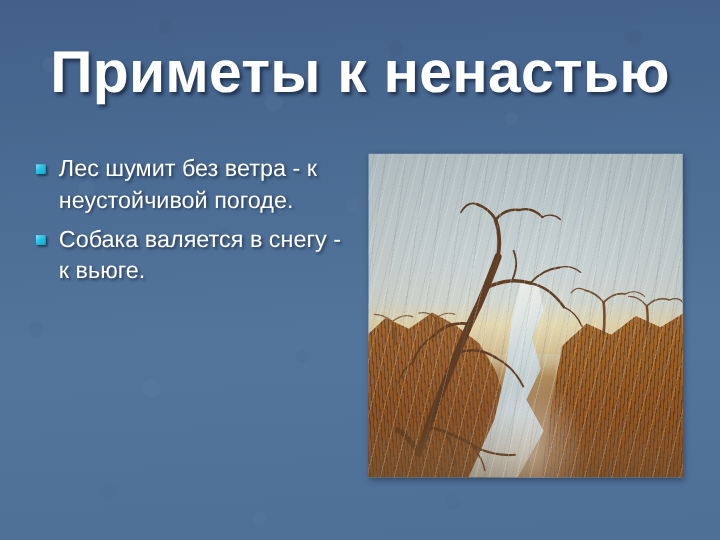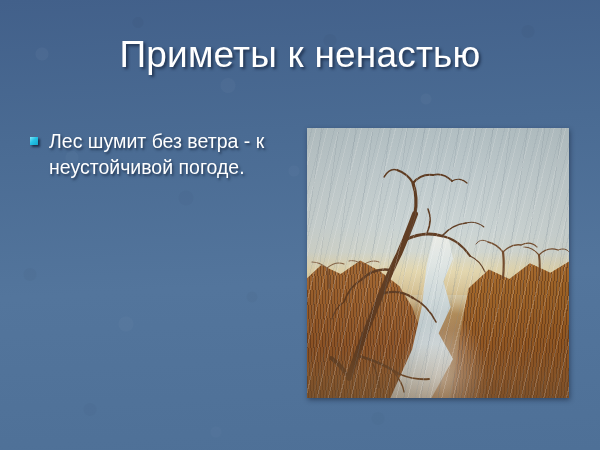--- a/index.html
+++ b/index.html
@@ -58,22 +58,22 @@
       radial-gradient(circle at 63% 93%, rgba(0,0,0,0.035) 0 6px, transparent 7px);
   }
   .layer { position: relative; z-index: 3; }
 
   #title {
     position: absolute;
     left: 0; right: 0;
     top: 36px;
     text-align: center;
     color: #ffffff;
-    font-size: 37px;
-    font-weight: 400;
+    font-size: 49px;
+    font-weight: 700;
     letter-spacing: 0.2px;
     line-height: 1.05;
     text-shadow: 2px 2px 3px rgba(20,35,60,0.75);
     white-space: nowrap;
   }
 
   #bullets {
     position: absolute;
     left: 30px;
     top: 128px;
@@ -243,20 +243,24 @@
     <div id="title">Приметы к ненастью</div>
 
     <div id="bullets">
 
       <div class="bullet-row">
         <span class="bullet-marker"></span>
         <span class="bullet-text">Лес шумит без ветра - к неустойчивой погоде.</span>
       </div>
 
 
+      <div class="bullet-row">
+        <span class="bullet-marker"></span>
+        <span class="bullet-text">Собака валяется в снегу - к вьюге.</span>
+      </div>
 
     </div>
 
     <div id="painting">
       <div class="sky"></div>
       <div class="haze"></div>
 
       <div class="reeds-left"></div>
       <div class="reeds-right"></div>
 

